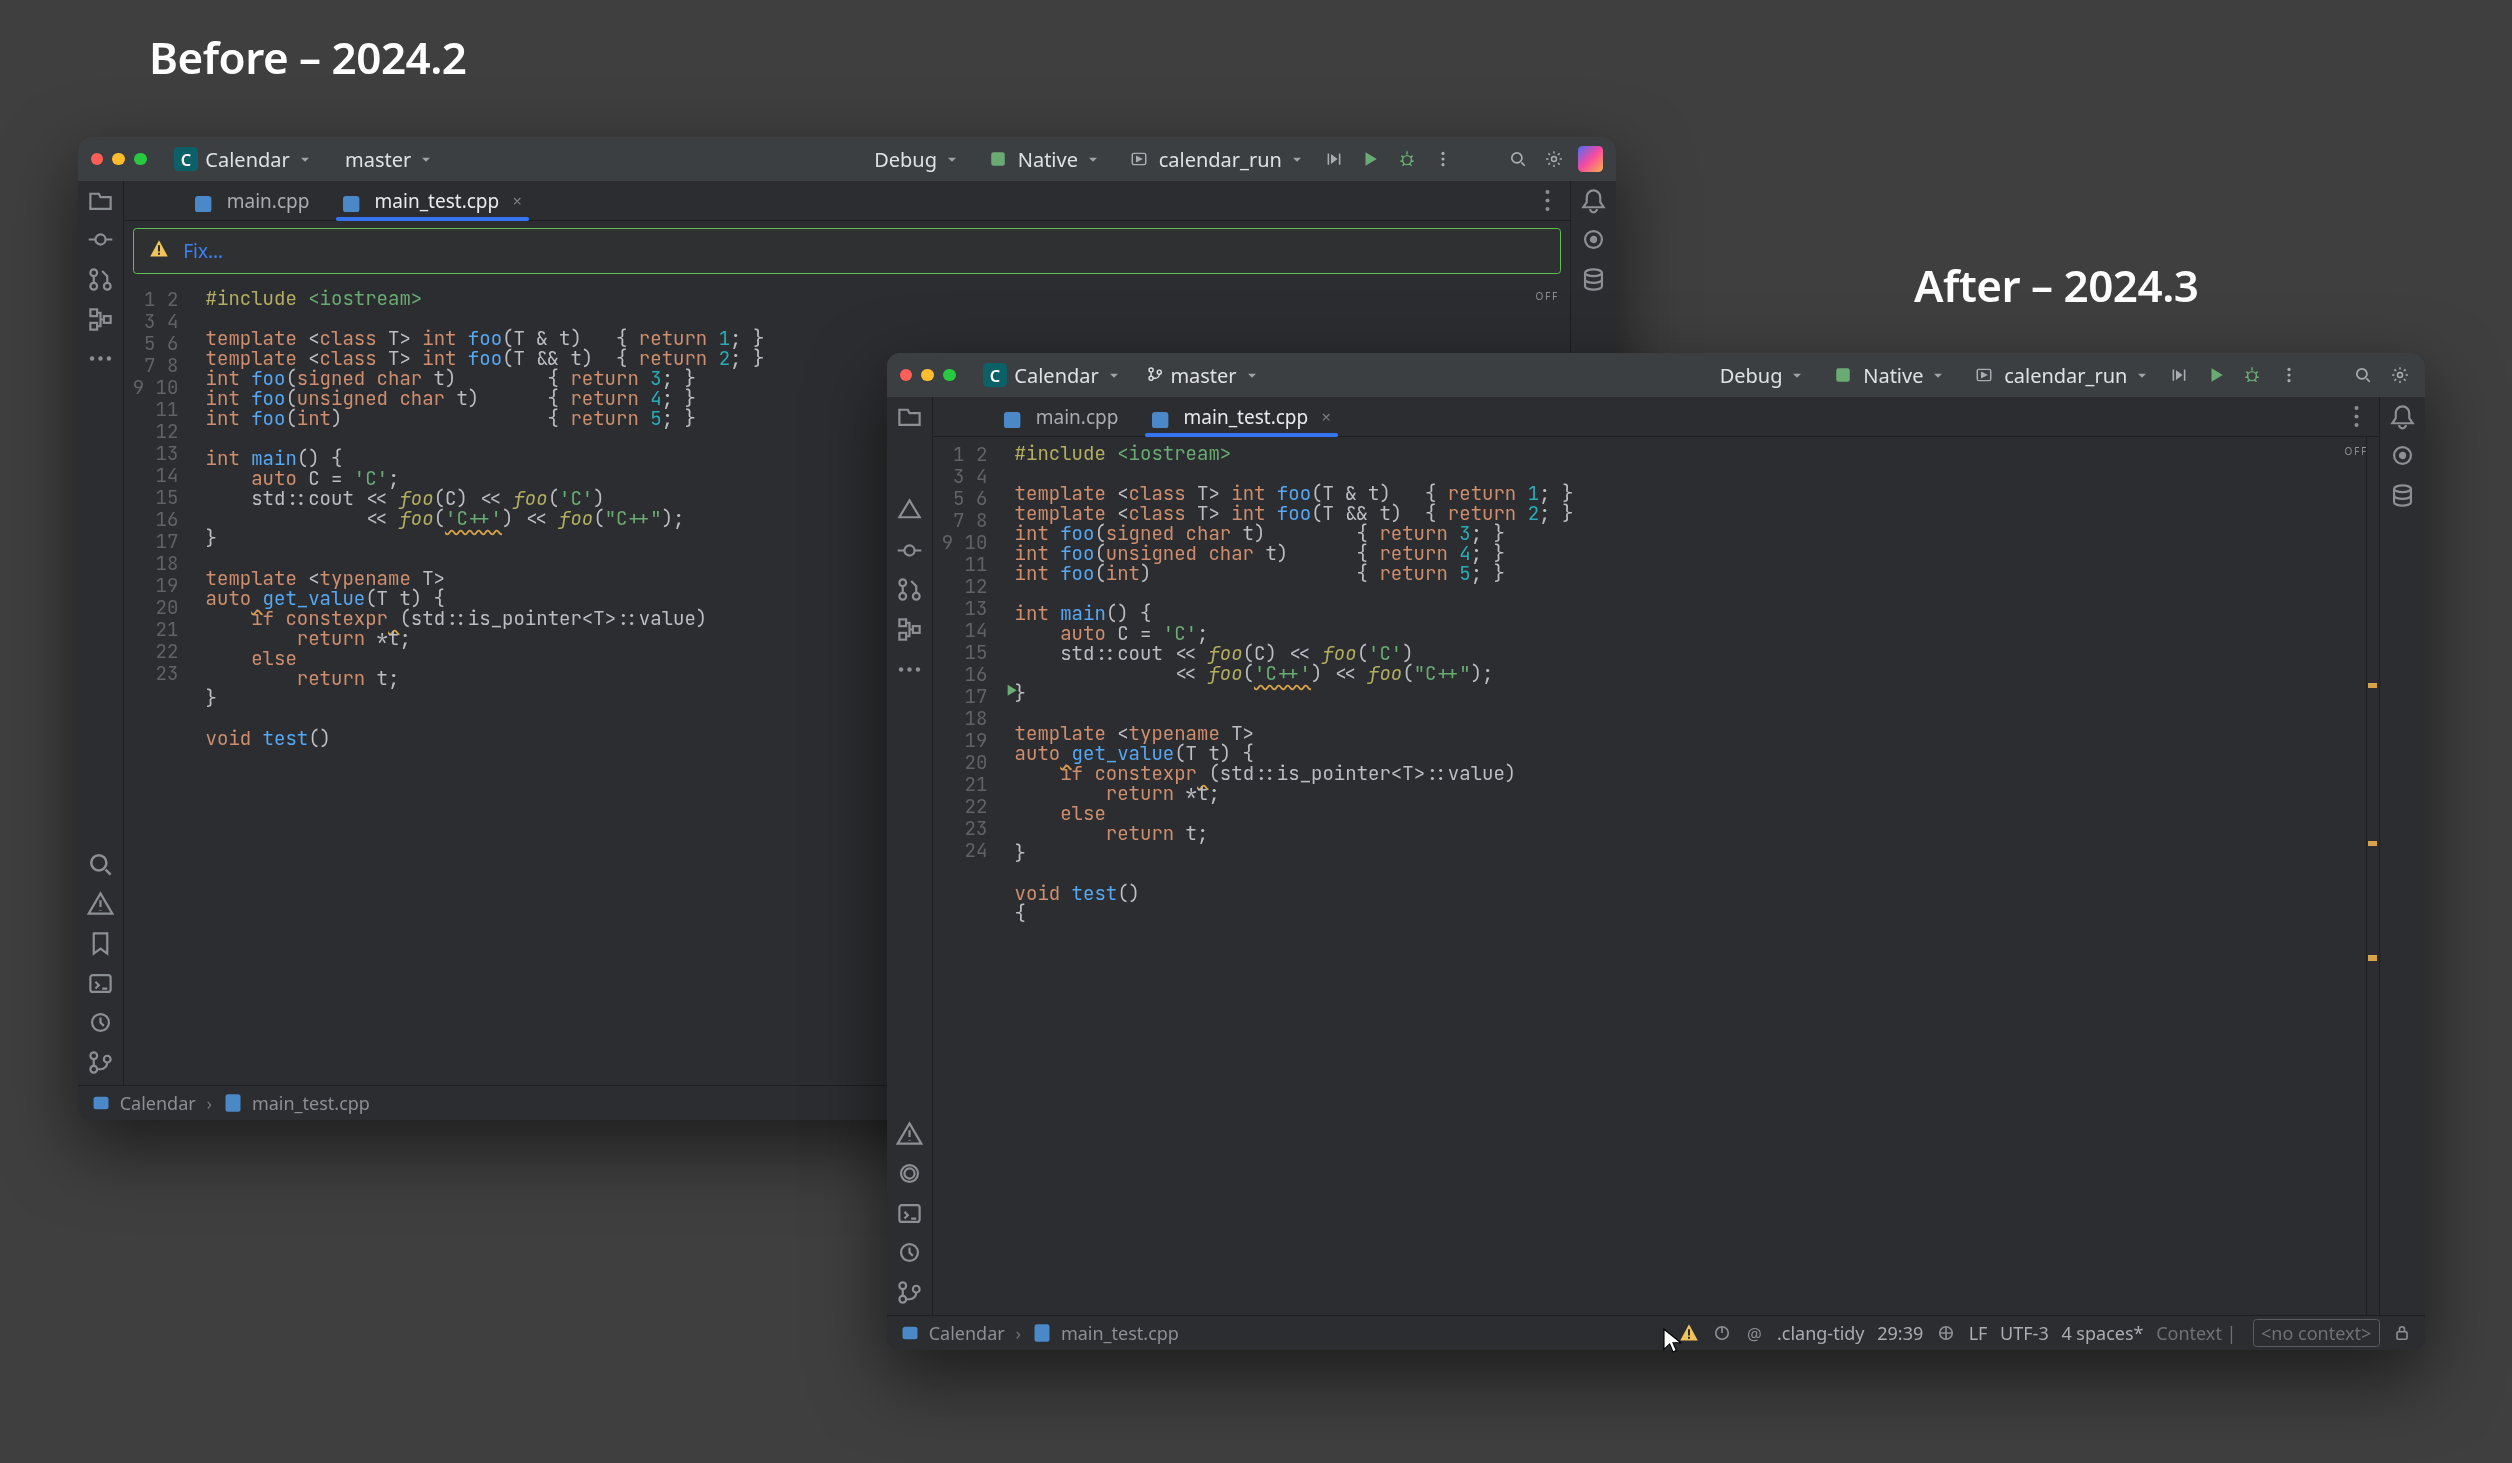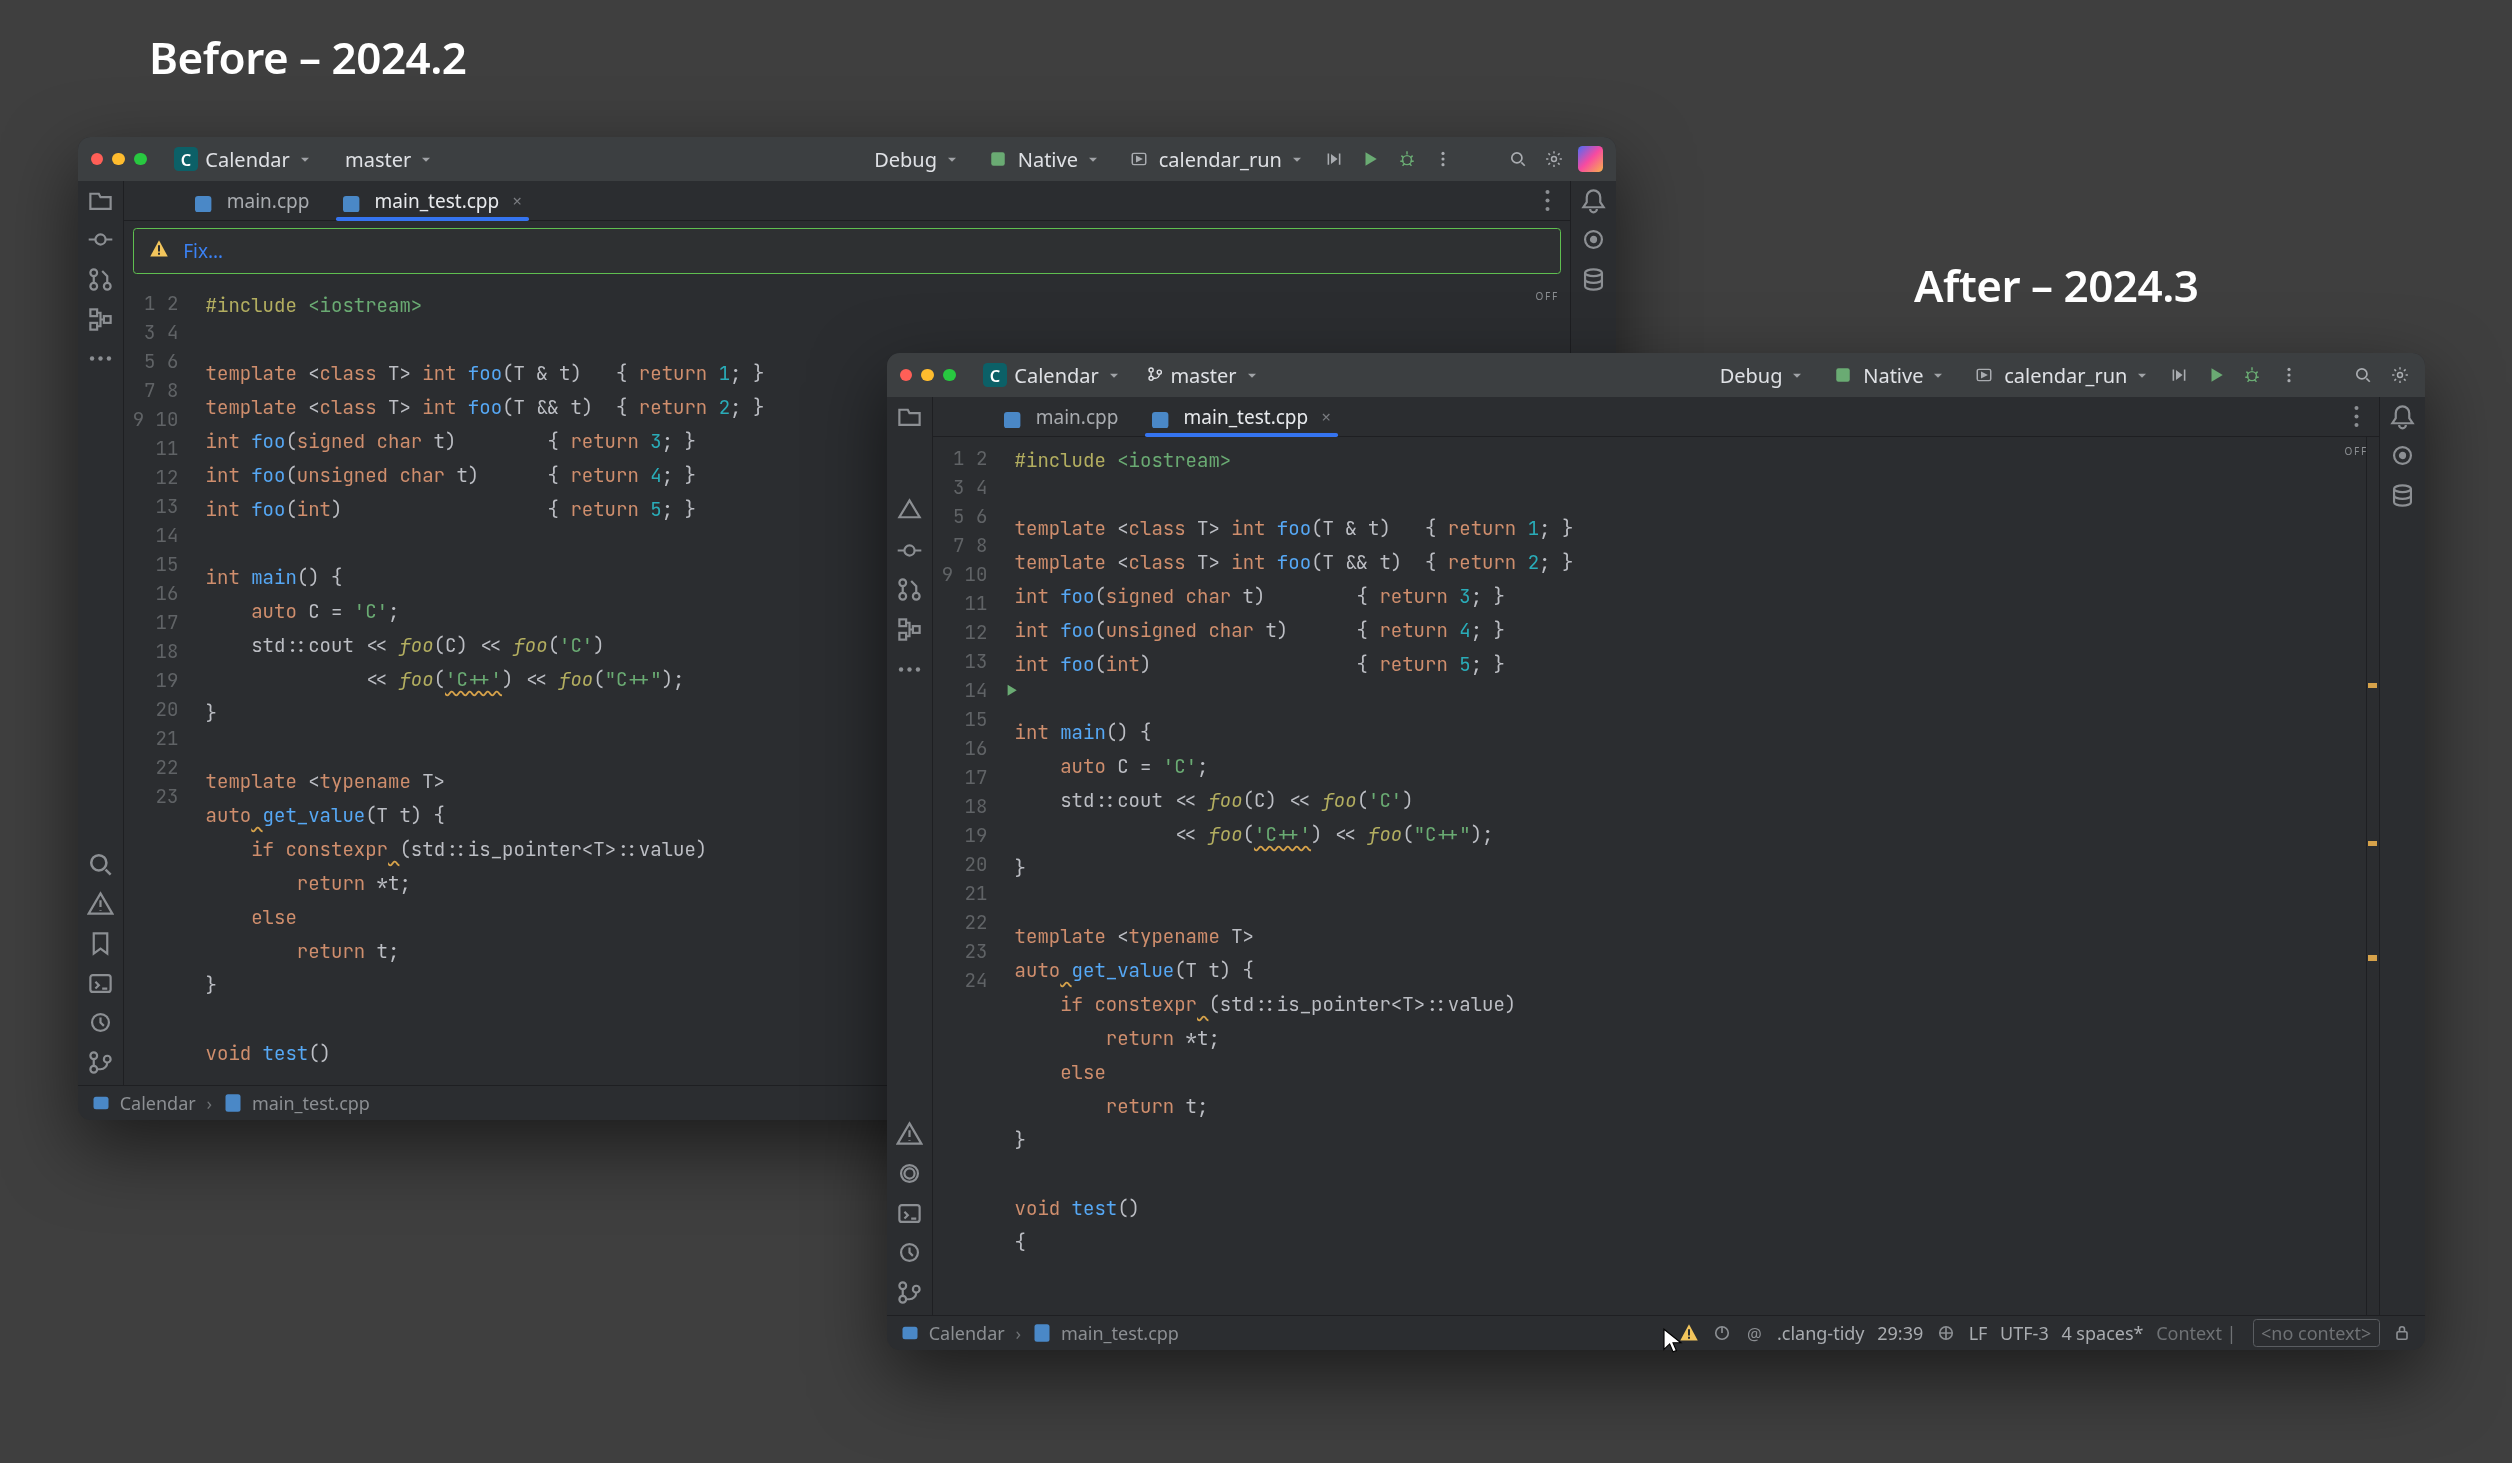--- a/index.html
+++ b/index.html
@@ -95,27 +95,27 @@
     padding: 9px 14.6px; gap: 14.6px;
   }
   .banner .warn-ico { color: #f2c55c; }
   .banner-text { flex: 1; color: #c9ccd0; font-size: 19px; }
   .banner-fix { color: #3b82f6; font-size: 19px; }
 
   .editor { flex: 1; display: flex; min-height: 0; position: relative; }
   .gutter {
     width: 67px; text-align: right; padding: 7.3px 12.7px 7.3px 0;
     color: #606366; font-family: "JetBrains Mono","SF Mono",Menlo,Consolas,monospace;
-    font-size: 19px; line-height: 29px; user-select: none; background: #2b2d30;
+    font-size: 19px; line-height: 22px; user-select: none; background: #2b2d30;
   }
   .run-gutter-ico { position:absolute; left:71px; color:#6aab73; font-size:16.4px; line-height:29px;}
   .code {
     flex: 1; padding: 7.3px 0 7.3px 14.6px;
     white-space: pre; font-family: "JetBrains Mono","SF Mono",Menlo,Consolas,monospace;
-    font-size: 19px; line-height: 34px; overflow: hidden; color: #bcbec4;
+    font-size: 19px; line-height: 20px; overflow: hidden; color: #bcbec4;
   }
   .off-chip { position: absolute; right: 11px; top: 7.3px; font-size: 10px; color: #8c8f93; letter-spacing: 1.8px;}
   .err-stripe { position:absolute; right:1.8px; width:9px; height:5.5px; background:#d6a24a; }
 
   
   .k  { color: #cf8e6d; }           
   .t  { color: #cf8e6d; }           
   .fn { color: #56a8f5; }           
   .fni{ color: #b3ae60; font-style: italic;}
   .n  { color: #2aacb8; }           

